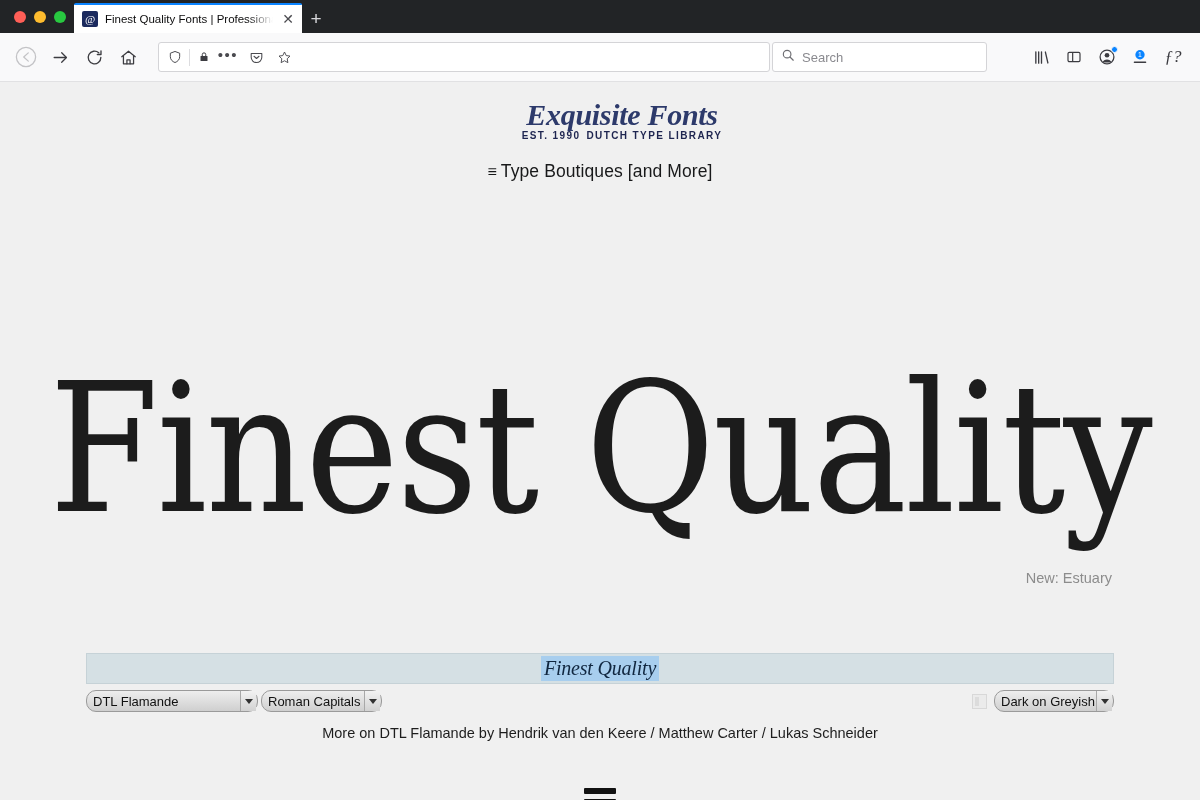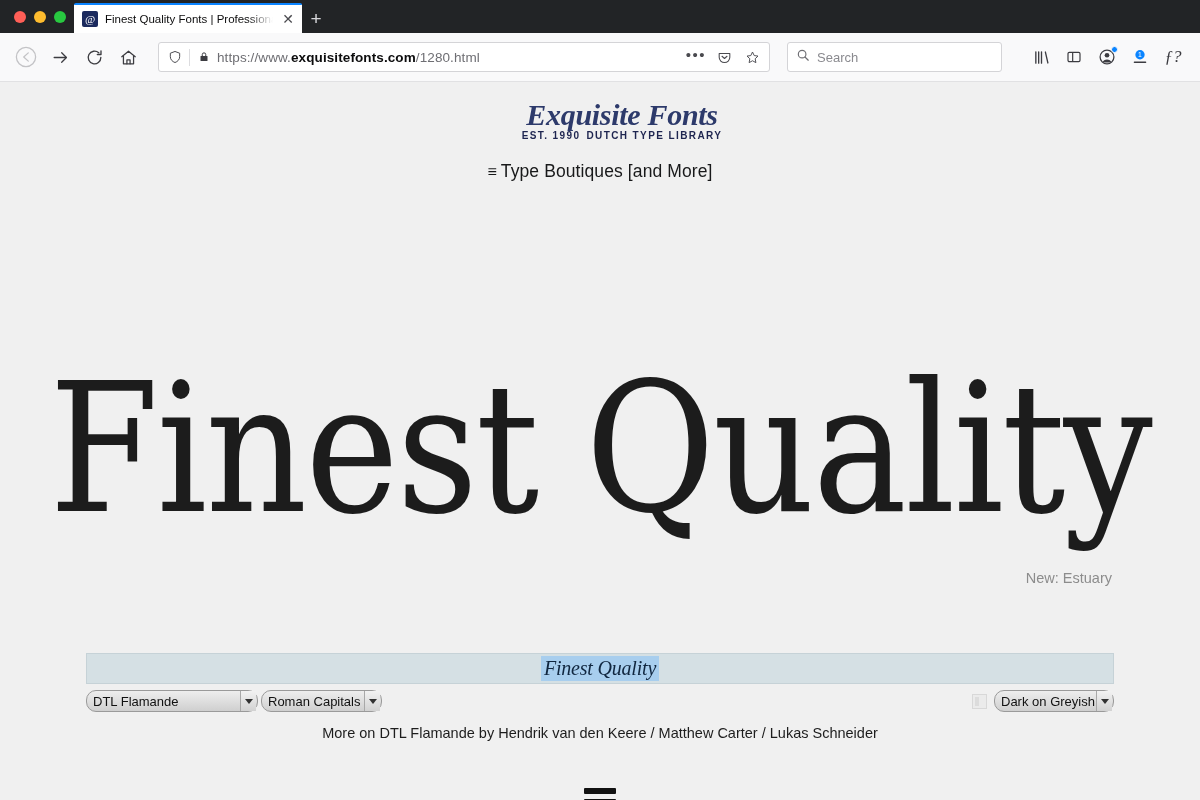--- a/index.html
+++ b/index.html
@@ -120,21 +120,21 @@
   .url-icon {
     width: 22px; height: 22px;
     display: flex; align-items: center; justify-content: center;
     color: #4a4a4f; flex: 0 0 22px;
   }
   .url-dots { letter-spacing: 1.5px; font-size: 15px; line-height: 1; padding-bottom: 5px; }
 
   .searchbar {
     flex: 0 0 215px;
     height: 30px;
-    margin-left: 15px;
+    margin-left: 0;
     background: #ffffff;
     border: 1px solid #d4d4d7;
     border-radius: 3px;
     display: flex;
     align-items: center;
     padding: 0 8px;
     gap: 7px;
   }
   .search-ph { font-size: 13px; color: #8a8a8f; }
 
@@ -378,21 +378,20 @@
           <path d="M12 2.5 L20 5.5 V11.5 c0 5-3.6 8.4-8 10-4.4-1.6-8-5-8-10 V5.5 Z" stroke-linejoin="round"></path>
         </svg>
       </span>
       <span class="url-sep"></span>
       <span class="url-lock">
         <svg width="12" height="14" viewBox="0 0 24 24" fill="currentColor">
           <path d="M6 10 h12 a1 1 0 0 1 1 1 v8 a1 1 0 0 1 -1 1 H6 a1 1 0 0 1 -1 -1 v-8 a1 1 0 0 1 1 -1 z"></path>
           <path d="M8.5 10 V7.2 a3.5 3.5 0 0 1 7 0 V10" fill="none" stroke="currentColor" stroke-width="2"></path>
         </svg>
       </span>
-      <span class="url-text">https://www.<b>exquisitefonts.com</b><span>/1280.html</span></span>
       <span class="url-icon url-dots">•••</span>
       <span class="url-icon">
         <svg width="15" height="15" viewBox="0 0 24 24" fill="none" stroke="currentColor" stroke-width="1.7">
           <path d="M3.5 5.5 h17 v6.2 c0 4.7-3.8 8.3-8.5 8.3 S3.5 16.4 3.5 11.7 Z" stroke-linejoin="round"></path>
           <path d="M8 10 l4 3.6 L16 10" stroke-linecap="round" stroke-linejoin="round"></path>
         </svg>
       </span>
       <span class="url-icon">
         <svg width="15" height="15" viewBox="0 0 24 24" fill="none" stroke="currentColor" stroke-width="1.5">
           <path d="M12 3.2 l2.7 5.7 6.1 .8 -4.5 4.3 1.1 6.2 -5.4-3 -5.4 3 1.1-6.2 -4.5-4.3 6.1-.8 Z" stroke-linejoin="round"></path>

